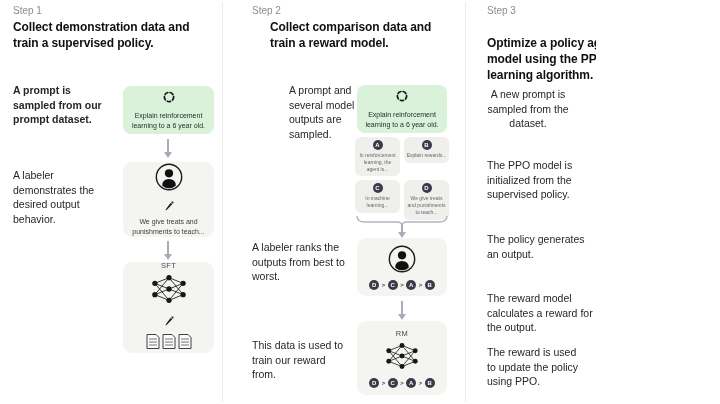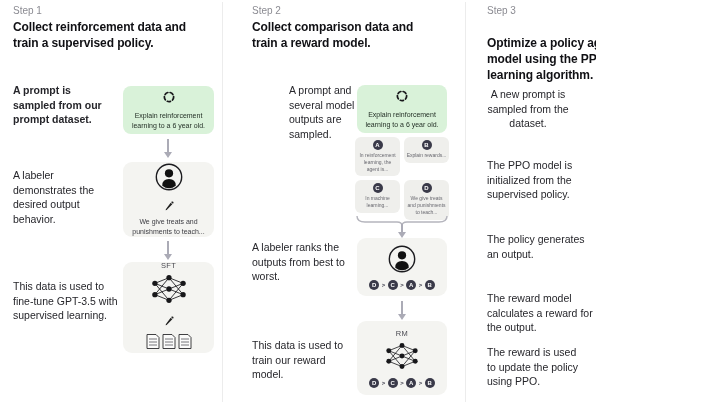--- a/index.html
+++ b/index.html
@@ -40,25 +40,24 @@
 </style>
 </head>
 <body>
 
 <div class="canvas">
 
   <div class="divider" style="left:222px;"></div>
   <div class="divider" style="left:465px;"></div>
 
   <div class="abs step-label" style="left:13px; top:5px;">Step 1</div>
-  <div class="abs title" style="left:13px; top:20px; width:196px;">Collect reinforcement data and train a supervised policy.</div>
+  <div class="abs title" style="left:13px; top:20px; width:196px;">Collect demonstration data and train a supervised policy.</div>
 
   <div class="abs caption" style="left:13px; top:83px; width:100px;font-weight:bold;">A prompt is sampled from our prompt dataset.</div>
   <div class="abs caption" style="left:13px; top:168px; width:100px;">A labeler demonstrates the desired output behavior.</div>
-  <div class="abs caption" style="left:13px; top:279px; width:105px;">This data is used to fine-tune GPT-3.5 with supervised learning.</div>
 
   <div class="abs pbox" style="left:123px; top:86px; width:91px; height:48px;">
     <span>
       <svg width="14" height="14" viewBox="0 0 20 20">
           <circle cx="10" cy="10" r="6.6" fill="none" stroke="#17171a" stroke-width="2.5" stroke-dasharray="4.6 3.4" stroke-linecap="round"></circle>
         </svg>
     </span>
     <span class="pbox-text">Explain reinforcement learning to a 6 year old.</span>
   </div>
 
@@ -132,25 +131,25 @@
             <line x1="19" y1="12" x2="27" y2="12"></line>
           <line x1="35" y1="6" x2="43" y2="6"></line>
             <line x1="35" y1="9" x2="43" y2="9"></line>
             <line x1="35" y1="12" x2="43" y2="12"></line>
         </g>
       </svg>
     </span>
   </div>
 
   <div class="abs step-label" style="left:252px; top:5px;">Step 2</div>
-  <div class="abs title" style="left:252px; top:20px; width:180px;">Collect comparison data and train a reward model.</div>
+  <div class="abs title" style="left:270px; top:20px; width:180px;">Collect comparison data and train a reward model.</div>
 
   <div class="abs caption" style="left:252px; top:83px; width:80px;margin-left:37px;">A prompt and several model outputs are sampled.</div>
   <div class="abs caption" style="left:252px; top:240px; width:100px;">A labeler ranks the outputs from best to worst.</div>
-  <div class="abs caption" style="left:252px; top:338px; width:95px;">This data is used to train our reward model.</div>
+  <div class="abs caption" style="left:252px; top:338px; width:95px;">This data is used to train our reward from.</div>
 
   <div class="abs pbox" style="left:357px; top:85px; width:90px; height:48px;">
     <span>
       <svg width="14" height="14" viewBox="0 0 20 20">
           <circle cx="10" cy="10" r="6.6" fill="none" stroke="#17171a" stroke-width="2.5" stroke-dasharray="4.6 3.4" stroke-linecap="round"></circle>
         </svg>
     </span>
     <span class="pbox-text">Explain reinforcement learning to a 6 year old.</span>
   </div>
 

